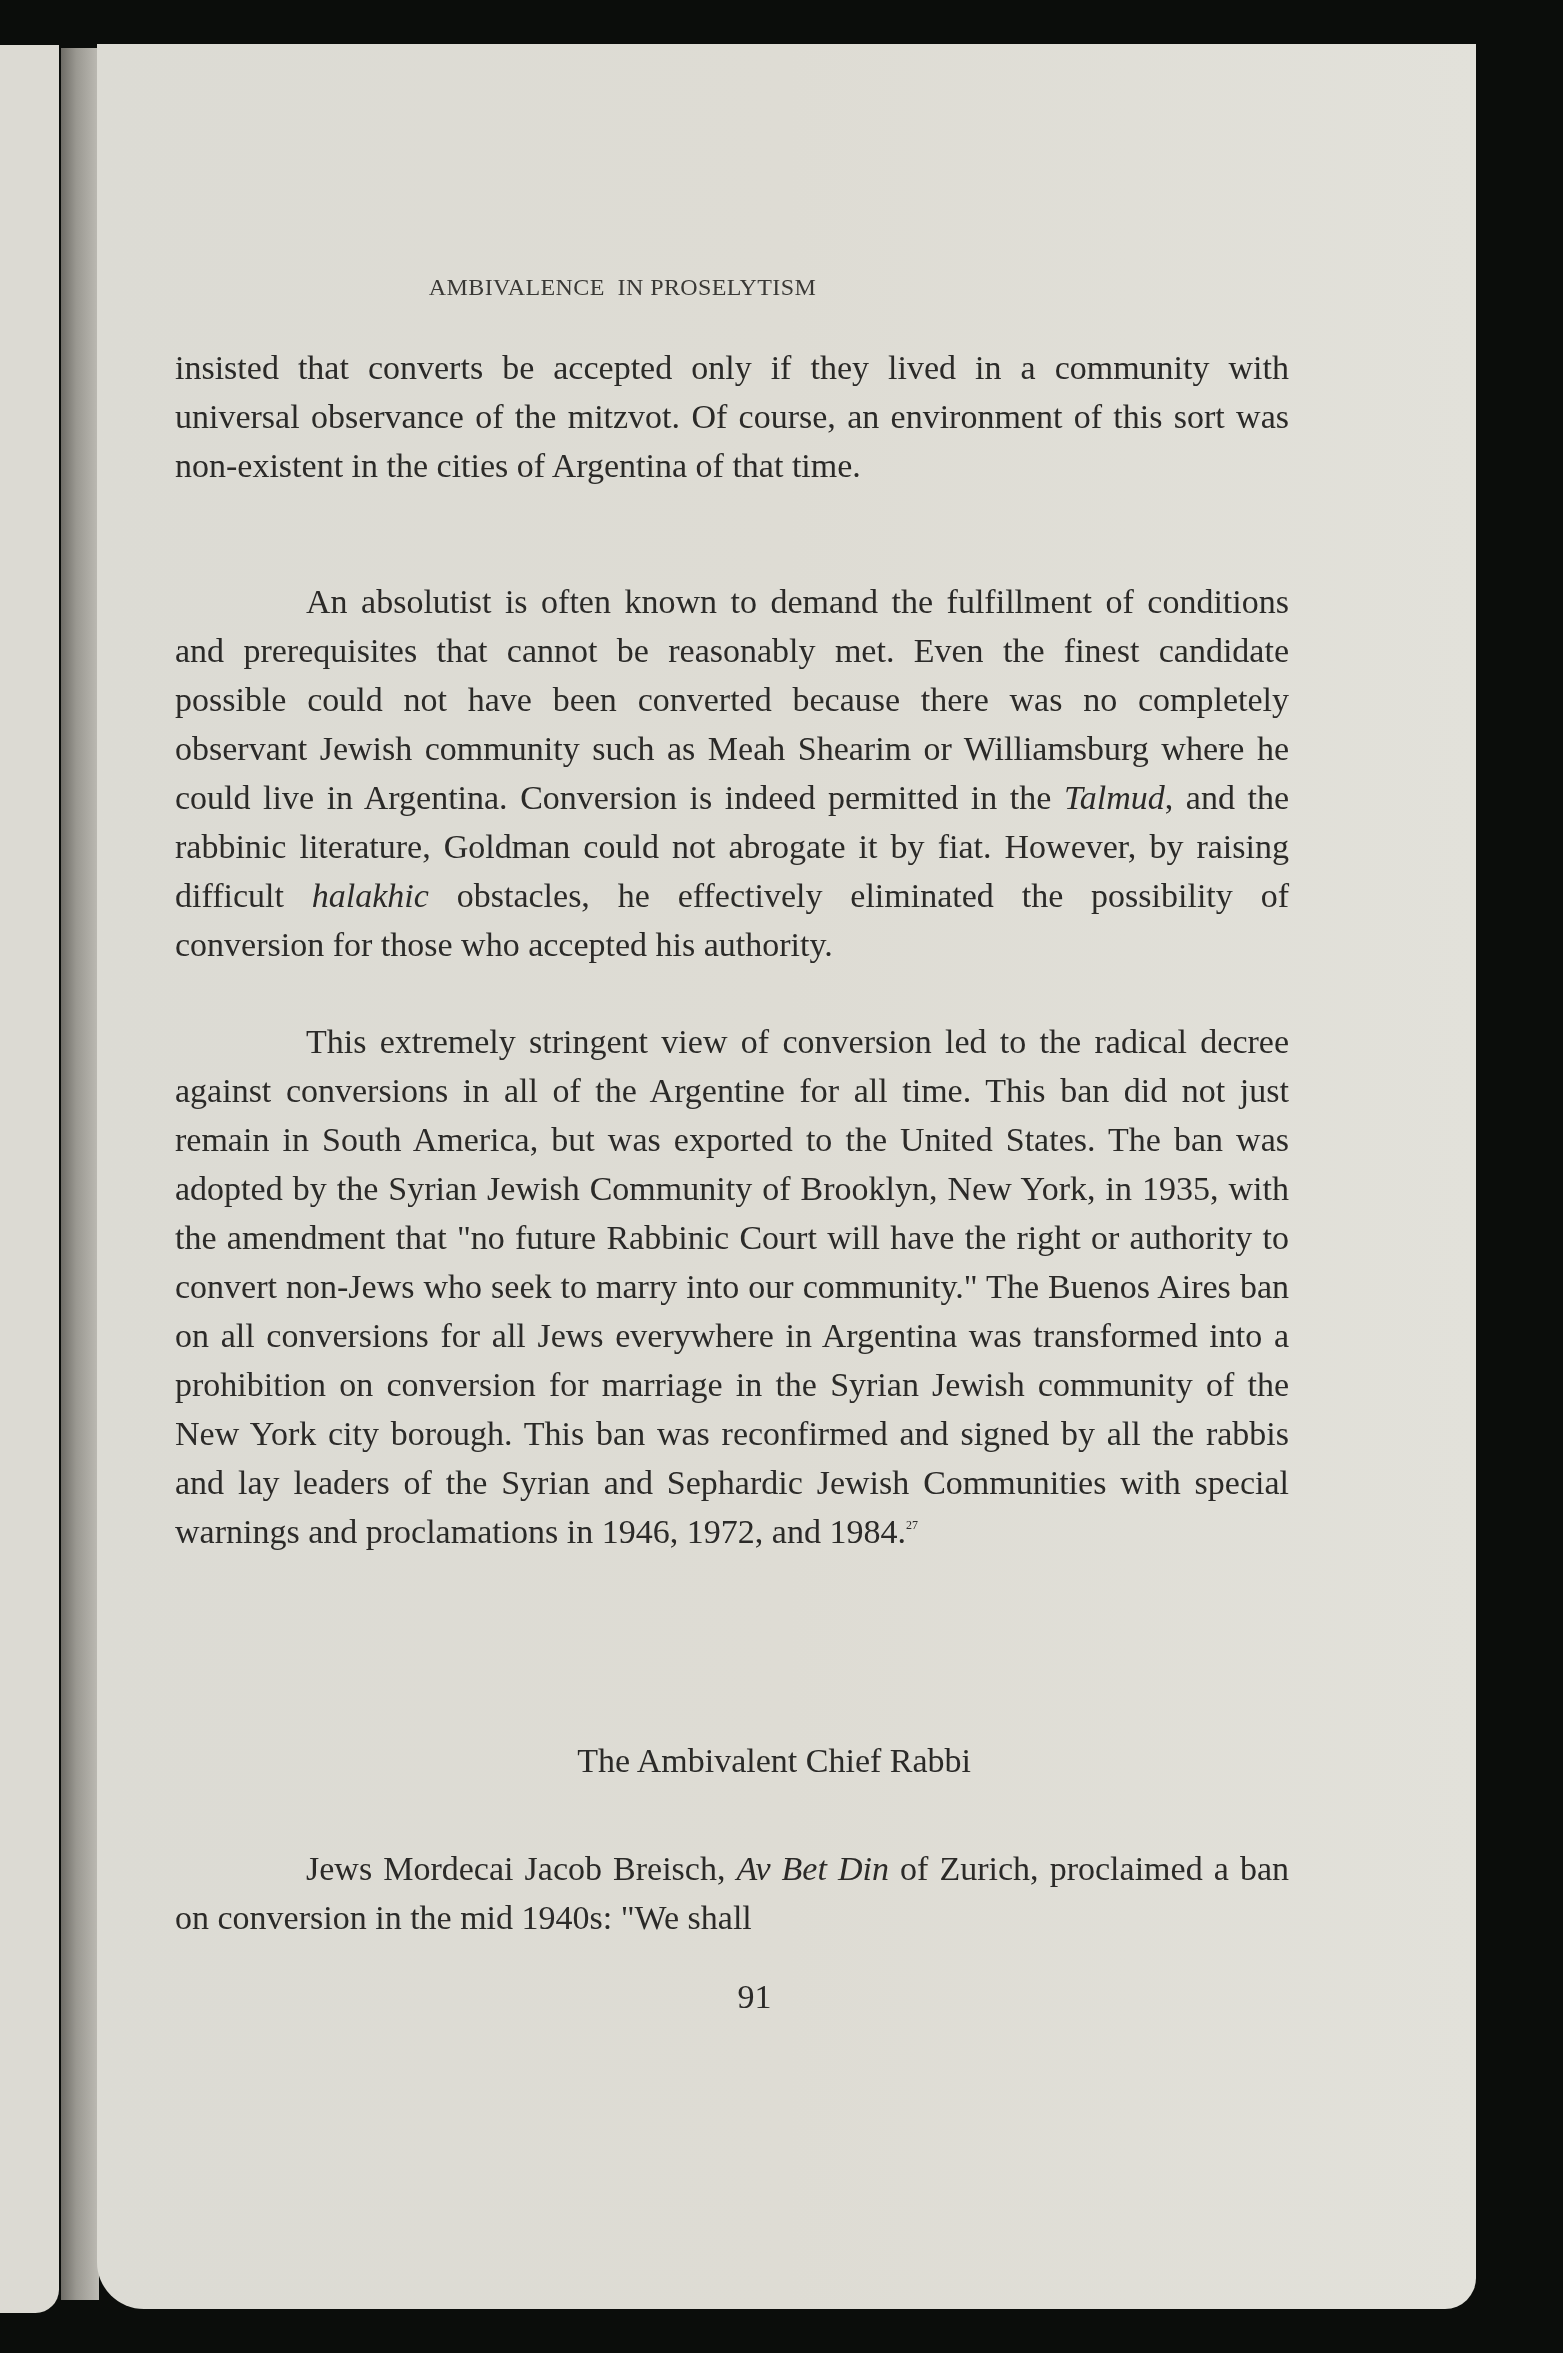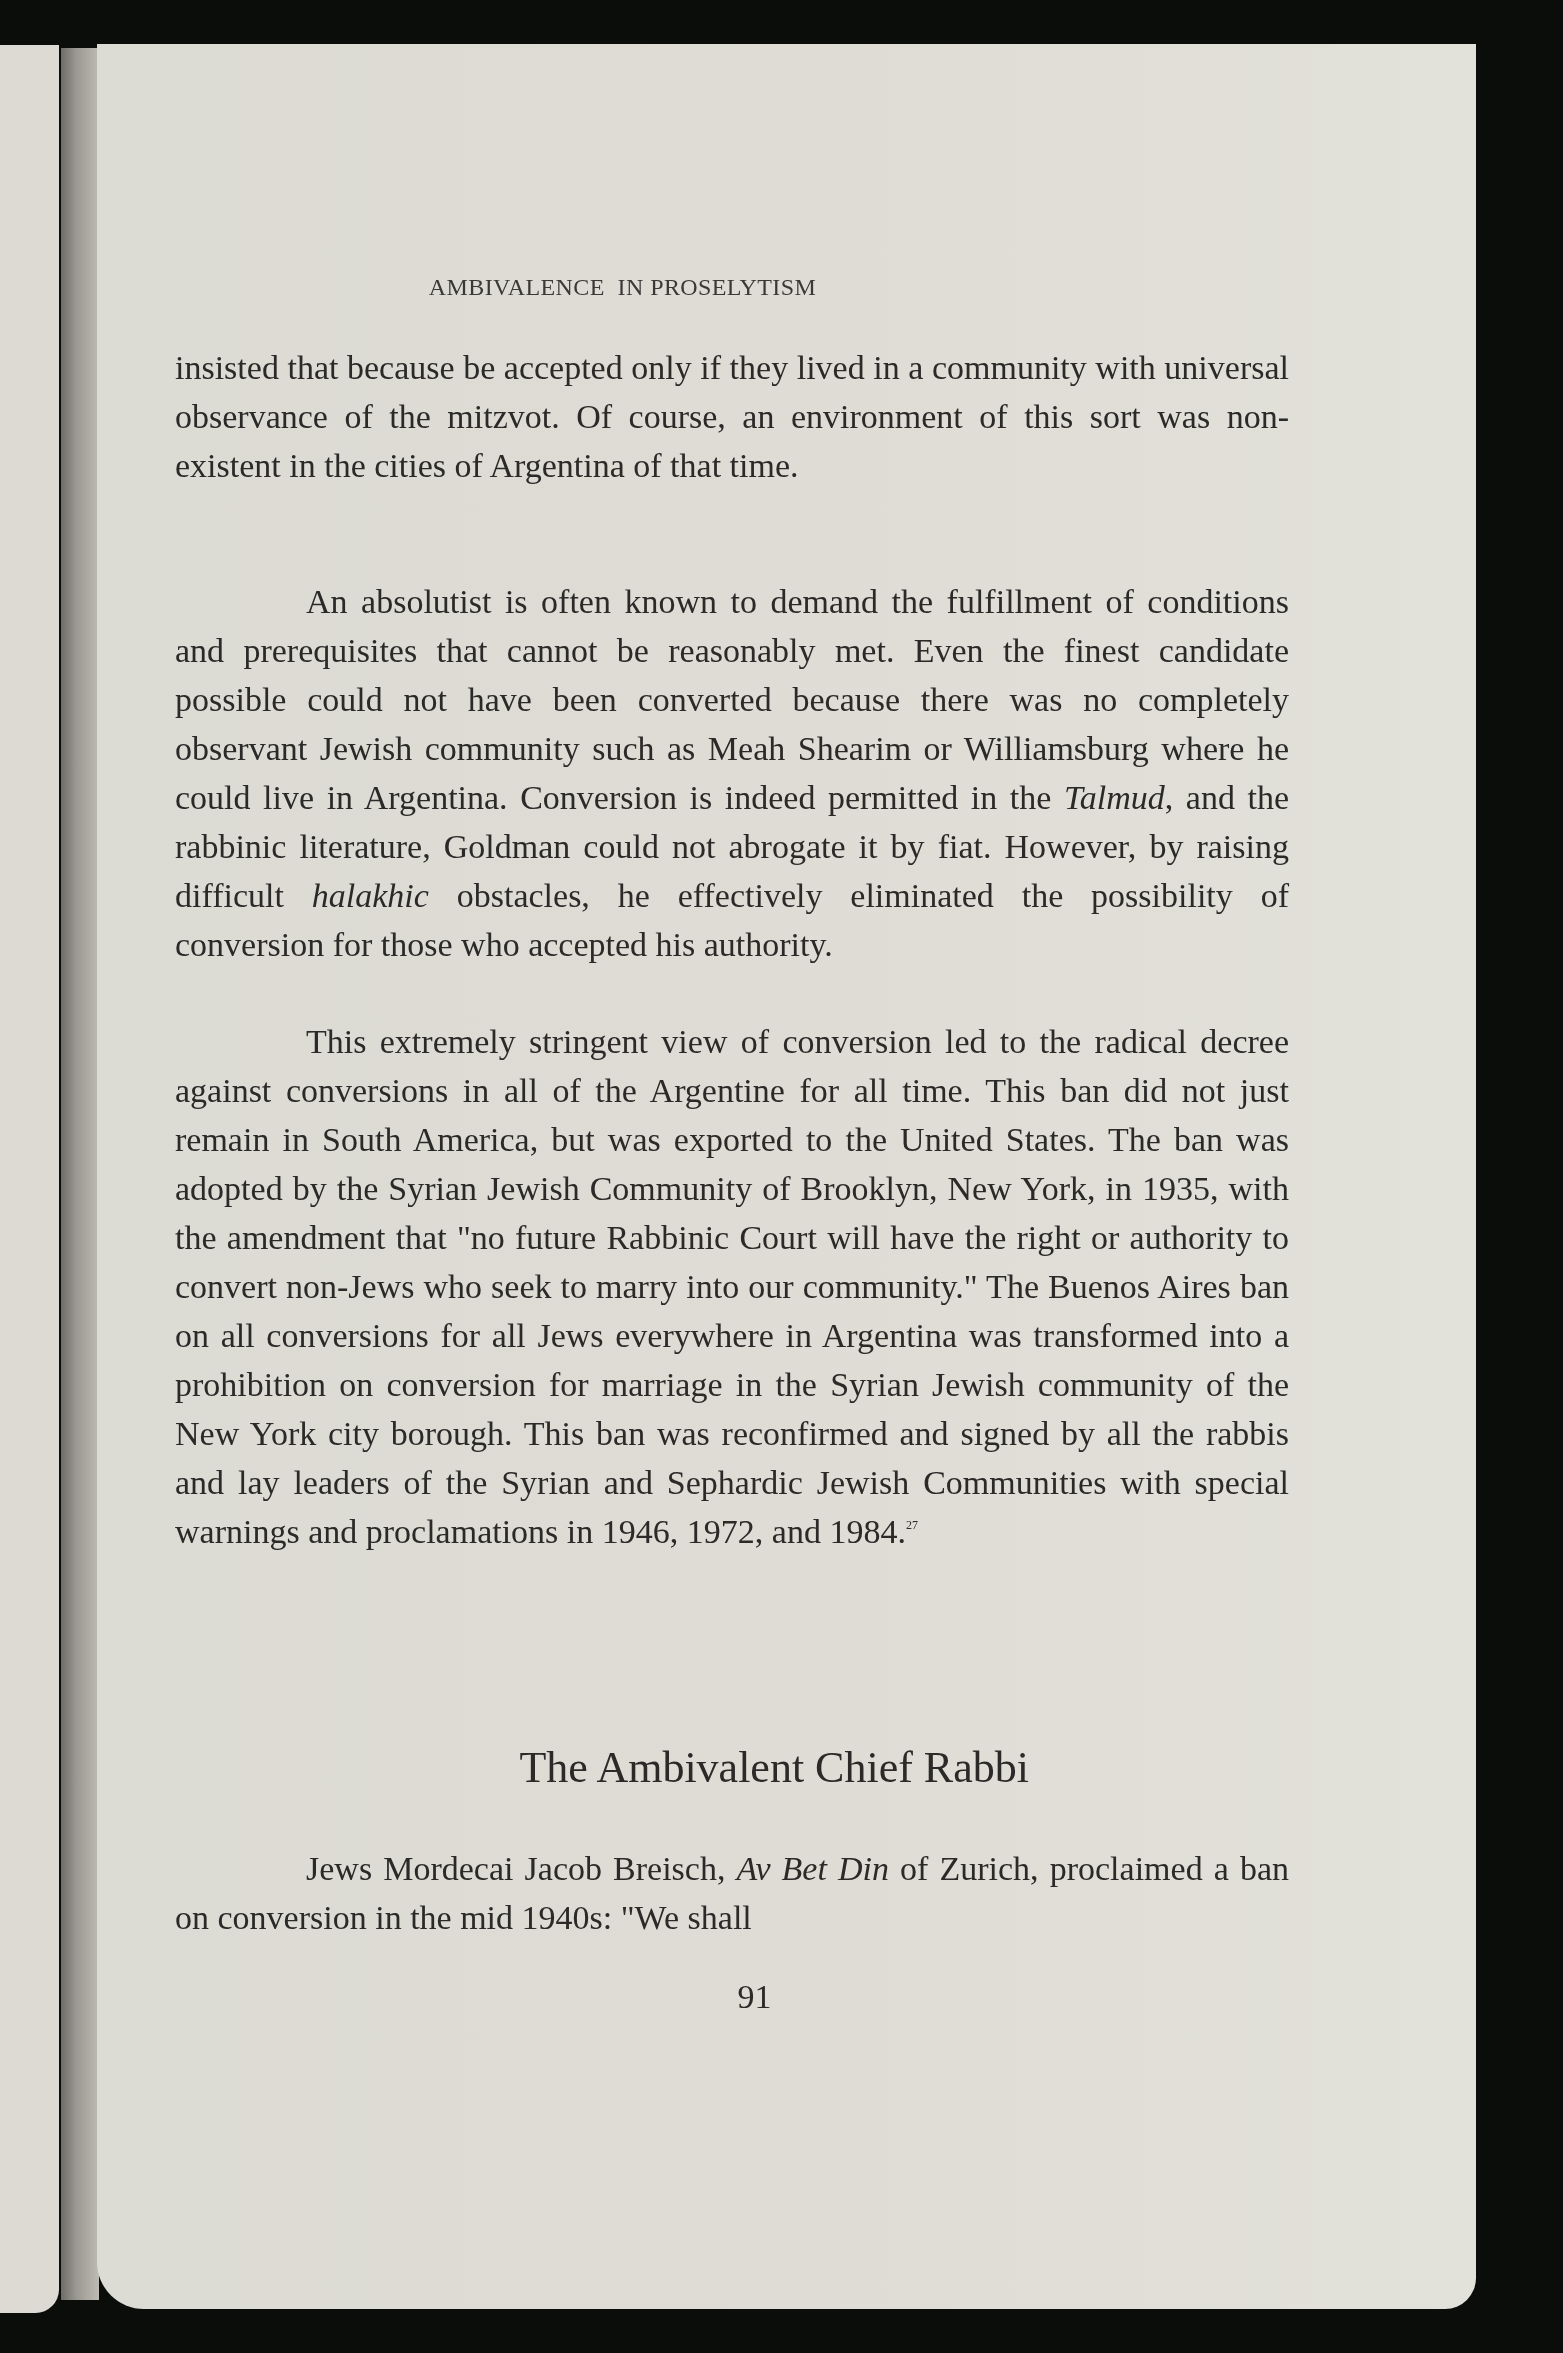--- a/index.html
+++ b/index.html
@@ -34,41 +34,41 @@
   .para {
     position: absolute; left: 175px; width: 1114px;
     font-size: 34px; line-height: 49px;
     text-align: justify; text-align-last: left;
   }
   .para.indent { text-indent: 131px; }
   .para i { font-style: italic; }
   .para sup { font-size: 12px; vertical-align: 14px; line-height: 0; }
   .subhead {
     position: absolute; left: 0; width: 1564px; top: 1742px;
-    text-align: center; font-size: 44px;
+    text-align: center; font-size: 34px;
   }
   .subhead span { margin-left: -15.6px; }
   .pagenum {
     position: absolute; left: 0; width: 1564px; top: 1978px;
     text-align: center; font-size: 34px;
   }
   .pagenum span { margin-left: -55px; }
 </style>
 </head>
 <body>
 
 <div class="left-page"></div>
 <div class="gutter"></div>
 <div class="page"></div>
 
 <div class="running-head">
   <span style="white-space:pre">AMBIVALENCE  IN PROSELYTISM</span>
 </div>
 
-<p class="para" style="top:343px; margin:0;">insisted that because be accepted only if they lived in a community with universal observance of the mitzvot.  Of course, an environment of this sort was non-existent in the cities of Argentina of that time.</p>
+<p class="para" style="top:343px; margin:0;">insisted that converts be accepted only if they lived in a community with universal observance of the mitzvot.  Of course, an environment of this sort was non-existent in the cities of Argentina of that time.</p>
 
 <p class="para indent" style="top:577px; margin:0;"><span>An absolutist is often known to demand the fulfillment of conditions and prerequisites that cannot be reasonably met.  Even the finest candidate possible could not have been converted because there was no completely observant Jewish community such as Meah Shearim or Williamsburg where he could live in Argentina. Conversion is indeed permitted in the </span><i>Talmud</i><span>, and the rabbinic literature, Goldman could not abrogate it by fiat.  However, by raising difficult </span><i>halakhic</i><span> obstacles, he effectively eliminated the possibility of conversion for those who accepted his authority.</span></p>
 
 <p class="para indent" style="top:1017px; margin:0;"><span>This extremely stringent view of conversion led to the radical decree against conversions in all of the Argentine for all time.  This ban did not just remain in South America, but was exported to the United States.  The ban was adopted by the Syrian Jewish Community of Brooklyn, New York, in 1935, with the amendment that "no future Rabbinic Court will have the right or authority to convert non-Jews who seek to marry into our community."  The Buenos Aires ban on all conversions for all Jews everywhere in Argentina was transformed into a prohibition on conversion for marriage in the Syrian Jewish community of the New York city borough.  This ban was reconfirmed and signed by all the rabbis and lay leaders of the Syrian and Sephardic Jewish Communities with special warnings and proclamations in 1946, 1972, and 1984.</span><sup>27</sup></p>
 
 <div class="subhead">
   <span>The Ambivalent Chief Rabbi</span>
 </div>
 
 <p class="para indent" style="top:1844px; margin:0;"><span>Jews Mordecai Jacob Breisch, </span><i>Av Bet Din</i><span> of Zurich, proclaimed a ban on conversion in the mid 1940s:  "We shall</span></p>

